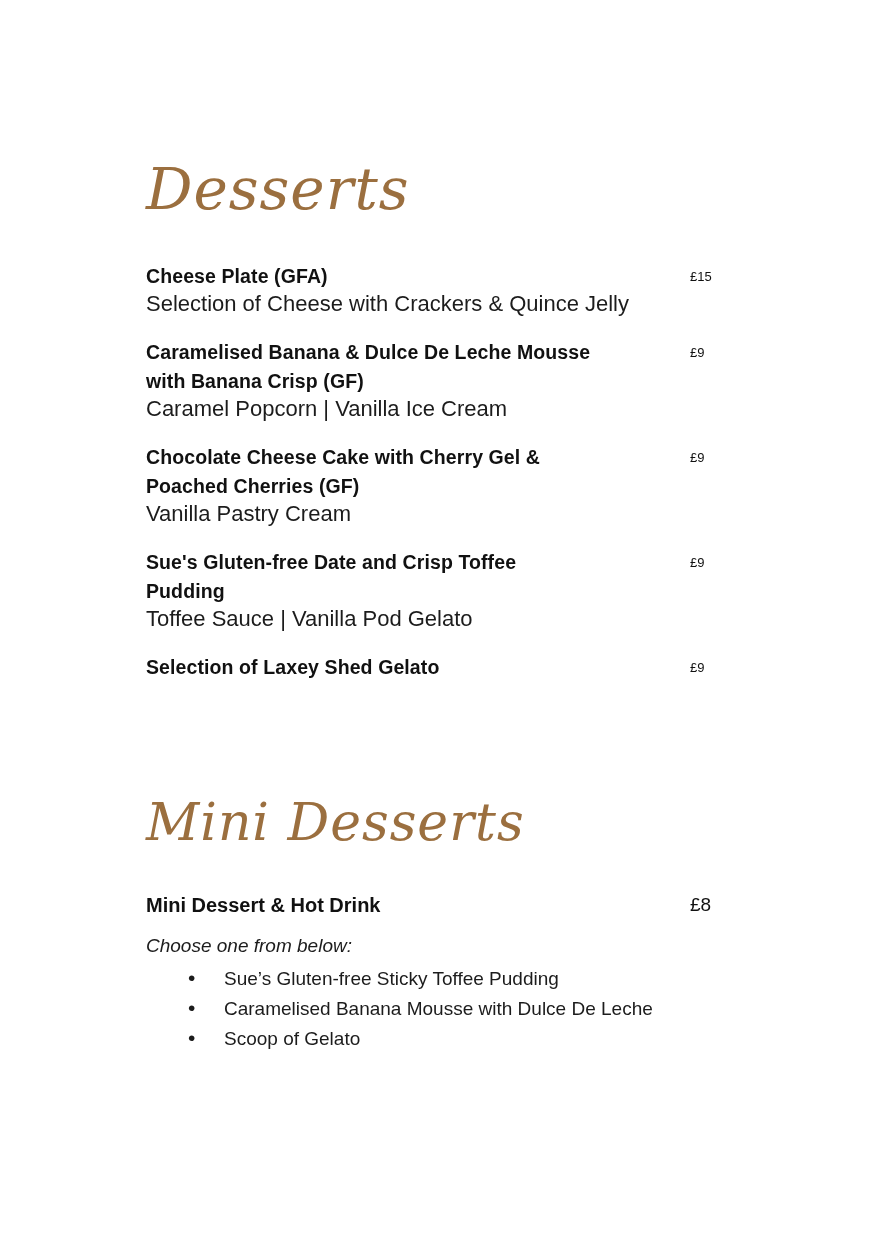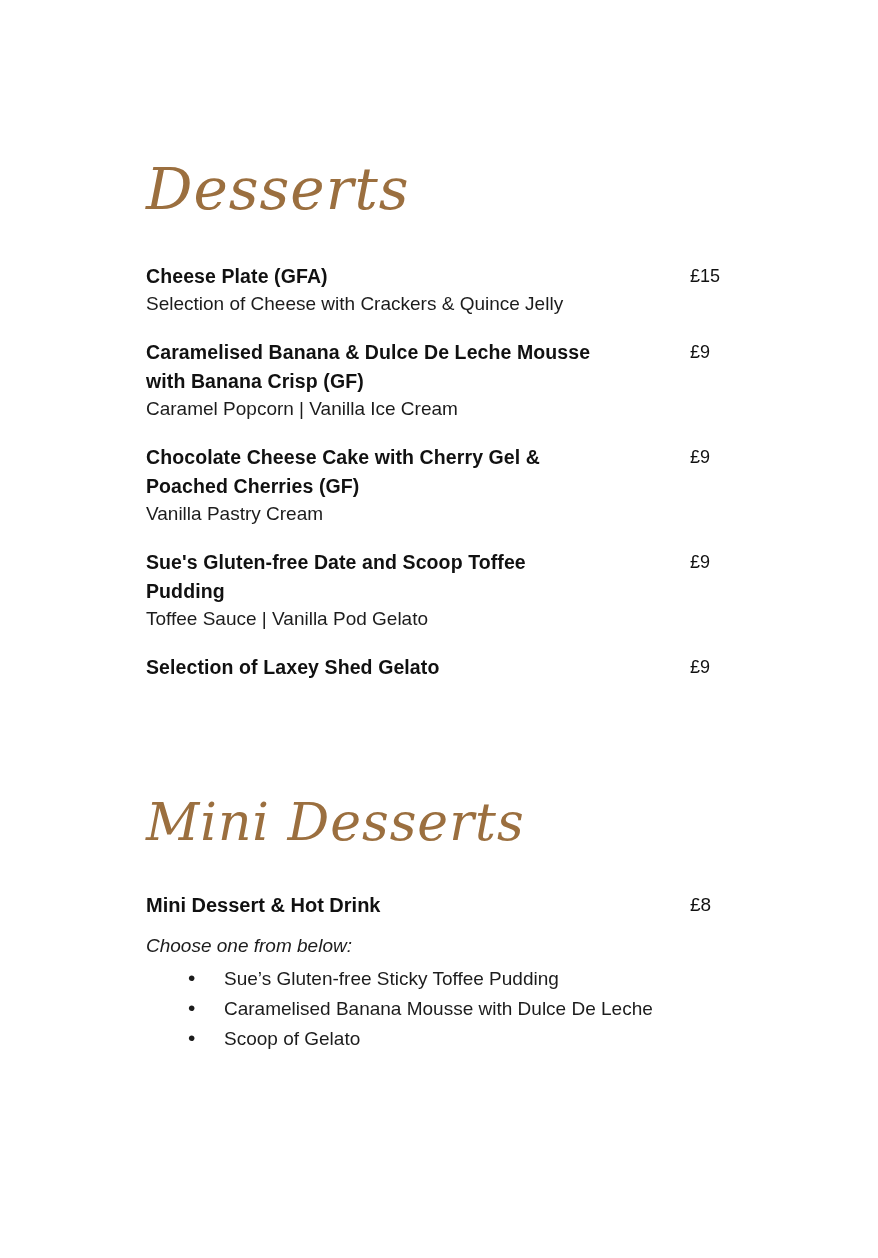--- a/index.html
+++ b/index.html
@@ -64,31 +64,31 @@
   }
   .item-name {
     font-size: 19.5px;
     font-weight: bold;
     line-height: 29px;
     color: #111111;
     max-width: 445px;
     letter-spacing: 0.1px;
   }
   .item-price {
-    font-size: 18px;
+    font-size: 13px;
     color: #111111;
     line-height: 29px;
     white-space: nowrap;
     min-width: 56px;
     text-align: left;
     margin-left: 30px;
     padding-left: 4px;
   }
   .item-desc {
-    font-size: 19px;
+    font-size: 22px;
     line-height: 24px;
     color: #1c1c1c;
     margin-top: 1px;
     max-width: 520px;
   }
 
   
   .mini-block {
     position: absolute;
     left: 146px;
@@ -172,21 +172,21 @@
     <div class="menu-item">
       <div class="item-row">
         <div class="item-name">Chocolate Cheese Cake with Cherry Gel &amp; Poached Cherries (GF)</div>
         <div class="item-price">£9</div>
       </div>
       <div class="item-desc">Vanilla Pastry Cream</div>
     </div>
 
     <div class="menu-item">
       <div class="item-row">
-        <div class="item-name">Sue's Gluten-free Date and Scoop Toffee Pudding</div>
+        <div class="item-name">Sue's Gluten-free Date and Crisp Toffee Pudding</div>
         <div class="item-price">£9</div>
       </div>
       <div class="item-desc">Toffee Sauce | Vanilla Pod Gelato</div>
     </div>
 
     <div class="menu-item">
       <div class="item-row">
         <div class="item-name">Selection of Laxey Shed Gelato</div>
         <div class="item-price">£9</div>
       </div>

